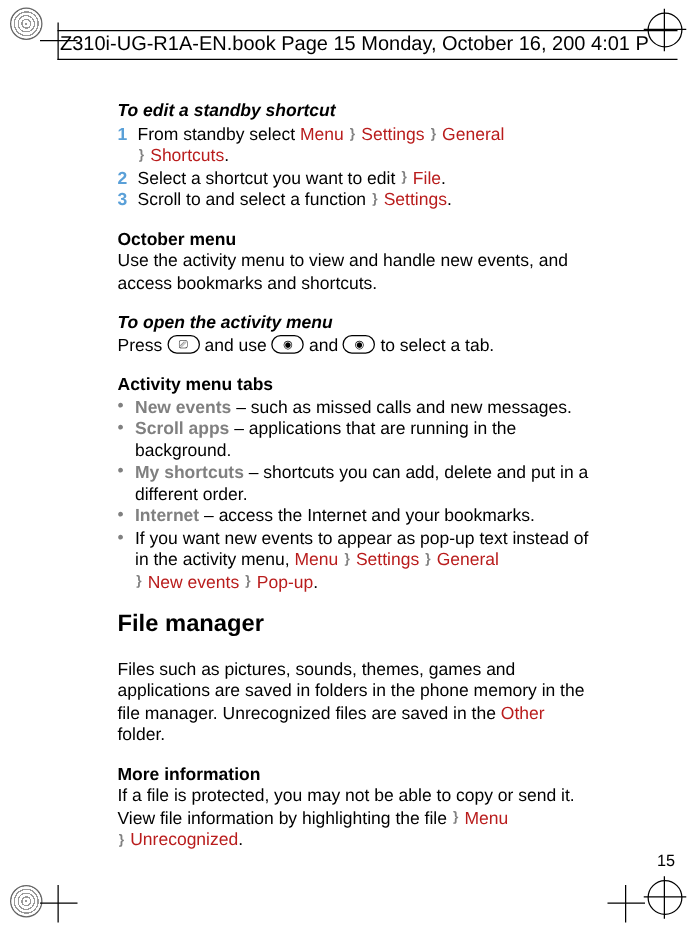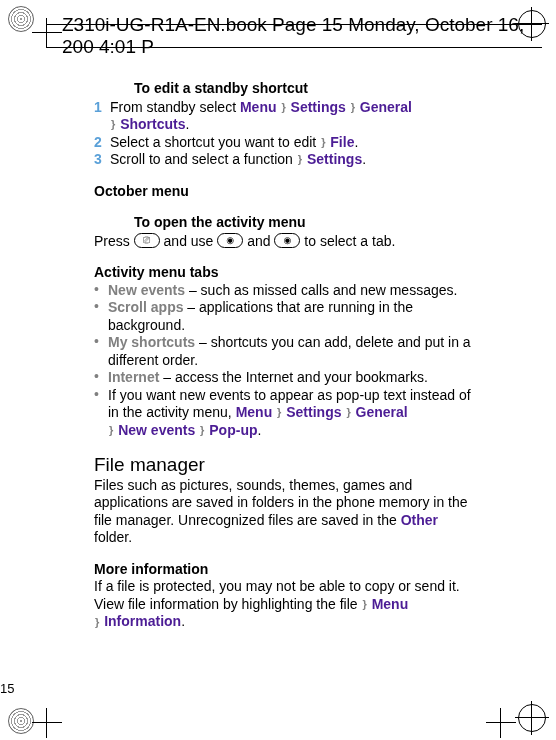--- a/index.html
+++ b/index.html
@@ -34,51 +34,51 @@
   }
   .crop-target::before { left: 12px; top: -4px; width: 1px; height: 34px; }
   .crop-target::after  { top: 12px; left: -4px; height: 1px; width: 34px; }
   .header-bar {
     position: absolute;
     top: 24px; left: 46px; right: 14px;
     border-top: 1px solid #000;
     border-bottom: 1px solid #000;
     height: 22px;
     display: flex; align-items: center;
-    font-size: 19px;
-    padding-left: 16px;
+    font-size: 16px;
+    padding-left: 2px;
   }
   .content {
     position: absolute;
     top: 80px; left: 94px; width: 380px;
     line-height: 1.25;
   }
   .section { margin-bottom: 14px; }
-  .heading-ital { font-weight: bold; margin-bottom: 1px; margin-left: 40px; }
+  .heading-ital { font-style: italic; font-weight: bold; margin-bottom: 1px; }
   .heading-bold { font-weight: bold; margin-bottom: 0px; }
-  .heading-large { font-size: 19px; font-weight: normal; margin-bottom: 0; }
+  .heading-large { font-size: 19px; font-weight: bold; margin-bottom: 15px; }
   .step { display: flex; }
   .step-num { color: #5aa0d8; font-weight: bold; width: 16px; flex-shrink: 0; }
   .step-body { flex: 1; }
-  .menu { color: #4c1d95; font-weight: bold; }
+  .menu { color: #b91c1c; font-weight: normal; }
   .arrow { color: #808080; font-weight: bold; font-size: 11px; display:inline-block; vertical-align: middle; margin: 0 1px;}
   .bullet { display: flex; }
   .bullet-mark { color: #808080; width: 14px; flex-shrink: 0; font-size: 14px; line-height: 1.1; }
   .bullet-body { flex: 1; }
   .gray-bold { color: #808080; font-weight: bold; }
   .icon-oval {
     display: inline-block; width: 24px; height: 13px;
     border: 1px solid #000; border-radius: 8px;
     vertical-align: middle; text-align: center;
     font-size: 9px; line-height: 12px;
     position: relative; top: -1px;
   }
   .page-num {
     position: absolute; bottom: 44px; left: 0; right: 16px;
-    text-align: left; font-size: 13px; margin-top: 24px;
+    text-align: right; font-size: 13px; margin-top: 24px;
   }
 </style>
 </head>
 <body>
 
 <div class="crop-mark crop-circle" style="top:6px;left:8px;"></div>
 <div class="crop-mark crop-cross" style="top:18px;left:32px;"></div>
 <div class="crop-mark crop-target" style="top:10px;right:10px;"></div>
 
 <div class="crop-mark crop-circle" style="bottom:6px;left:8px;"></div>
@@ -117,20 +117,21 @@
       <div class="step-num">3</div>
       <div class="step-body">
         <span>Scroll to and select a function </span><span class="arrow">}</span>
         <span class="menu">Settings</span>.
       </div>
     </div>
   </div>
 
   <div class="section">
     <div class="heading-bold">October menu</div>
+    <div>Use the activity menu to view and handle new events, and access bookmarks and shortcuts.</div>
   </div>
 
   <div class="section">
     <div class="heading-ital">To open the activity menu</div>
     <div>
       <span>Press </span><span class="icon-oval">⎚</span><span> and use </span><span class="icon-oval">◉</span><span> and </span><span class="icon-oval">◉</span><span> to select a tab.</span>
     </div>
   </div>
 
   <div class="section">
@@ -173,19 +174,19 @@
       <span>Files such as pictures, sounds, themes, games and applications are saved in folders in the phone memory in the file manager. Unrecognized files are saved in the </span><span class="menu">Other</span><span> folder.</span>
     </div>
   </div>
 
   <div class="section">
     <div class="heading-bold">More information</div>
     <div>
       <span>If a file is protected, you may not be able to copy or send it. View file information by highlighting the file </span><span class="arrow">}</span>
       <span class="menu">Menu</span><br>
       <span class="arrow">}</span>
-      <span class="menu">Information</span>.
+      <span class="menu">Unrecognized</span>.
     </div>
   </div>
 
 </div>
 
 <div class="page-num">15</div>
 
 </body></html>

